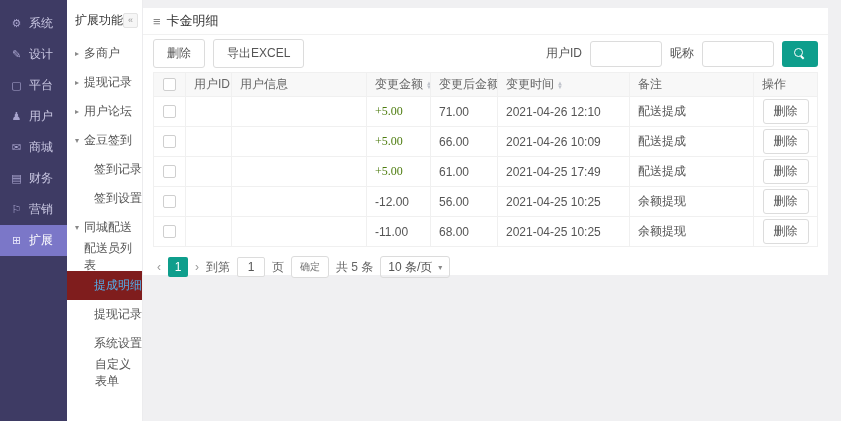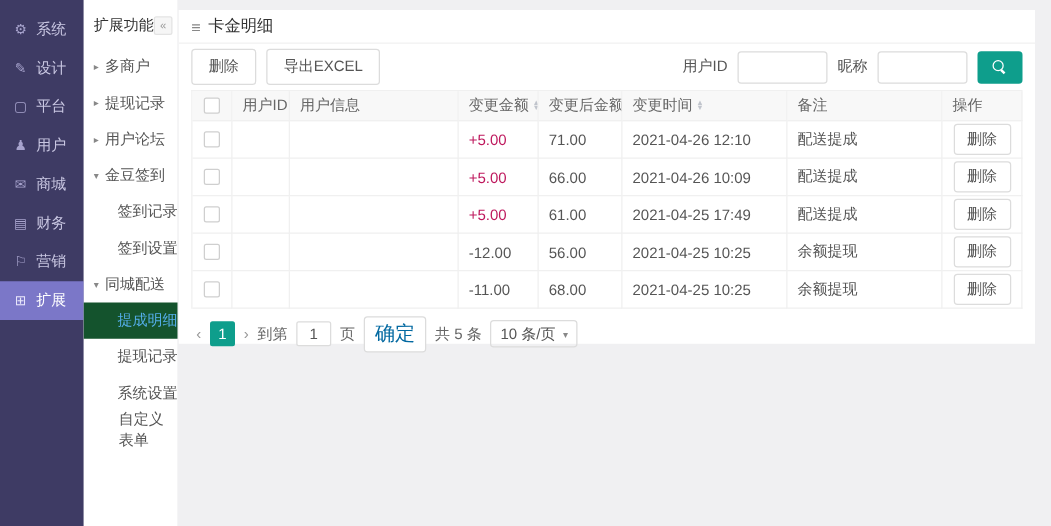--- a/index.html
+++ b/index.html
@@ -15,21 +15,21 @@
   .rail-item.active .ric { color:#e8e6fb; }
 
   
   .submenu { width:76px; background:#fff; flex:none; border-right:1px solid #ececee; }
   .submenu-header { display:flex; align-items:center; justify-content:space-between; padding:12px 4px 10px 8px; color:#333; }
   .collapse-btn { width:15px; height:15px; border:1px solid #e3e3e3; background:#f6f6f6; color:#999; font-size:9px; line-height:13px; text-align:center; border-radius:2px; cursor:pointer; }
   .sm-item { height:29px; display:flex; align-items:center; color:#555; cursor:pointer; padding-left:8px; }
   .sm-item .arrow { font-size:8px; color:#888; width:9px; flex:none; }
   .sm-item.lvl2 { padding-left:17px;justify-content:flex-end; }
   .sm-item.noarrow { padding-left:28px; }
-  .sm-item.active { background:#14532d; color:#54ade8; }
+  .sm-item.active { background:#7f1d1d; color:#54ade8; }
 
   
   .main { flex:1; background:#f0f0f2; padding:8px 13px 0 0; }
   .card { background:#fff; height:267px; }
   .card-title { height:27px; display:flex; align-items:center; gap:6px; padding:0 10px; border-bottom:1px solid #f1f1f1; color:#333; font-size:13px; }
   .title-icon { color:#888; font-size:13px; }
 
   .toolbar { height:37px; display:flex; align-items:center; padding:0 10px; justify-content:space-between; }
   .tb-left { display:flex; gap:8px; }
   .btn { border:1px solid #dcdcdc; background:#fff; border-radius:3px; padding:5px 13px; font-size:12px; color:#555; cursor:pointer; }
@@ -42,29 +42,29 @@
   .mag::after { content:""; position:absolute; left:7px; top:7px; width:4px; height:1.5px; background:#fff; transform:rotate(45deg); transform-origin:left center; }
 
   
   .tbl { margin:0 10px; border-top:1px solid #f0f0f0; border-left:1px solid #f0f0f0; }
   .trow { display:grid; grid-template-columns:32px 46px 135px 64px 67px 132px 124px 1fr; }
   .tcell { border-right:1px solid #f0f0f0; border-bottom:1px solid #f0f0f0; display:flex; align-items:center; padding:0 8px; overflow:hidden; white-space:nowrap; }
   .thead .tcell { height:24px; background:#f8f8f8; color:#666; gap:3px; }
   .tbody .tcell { height:30px; color:#555; }
   .cb { width:13px; height:13px; border:1px solid #cfcfcf; border-radius:2px; background:#fff; margin:0 auto; cursor:pointer; }
   .sort { display:inline-flex; flex-direction:column; line-height:4px; font-size:6px; color:#c0c4cc; }
-  .amount.pos { color:#be185d; }
+  .amount.pos { color:#4d7c0f;font-family:Liberation Serif, serif; }
   .mini-btn { border:1px solid #dcdcdc; background:#fff; border-radius:3px; padding:3px 10px; font-size:12px; color:#555; cursor:pointer; margin:0 auto; }
 
   
   .pager { height:40px; display:flex; align-items:center; gap:7px; padding:0 14px; color:#666; }
   .pg-arrow { color:#999; font-size:12px; cursor:pointer; }
   .pg-num { width:20px; height:20px; background:#0e9e8c; color:#fff; border-radius:2px; display:flex; align-items:center; justify-content:center; cursor:pointer; }
   .pg-input { width:28px; height:20px; border:1px solid #dcdcdc; border-radius:2px; text-align:center; font-size:12px; color:#555; }
-  .pg-btn { border:1px solid #dcdcdc; background:#fff; border-radius:3px; padding:3px 8px; font-size:16px; color:#0369a1; cursor:pointer; }
+  .pg-btn { border:1px solid #dcdcdc; background:#fff; border-radius:3px; padding:3px 8px; font-size:10px; color:#737373; cursor:pointer; }
   .pg-select { border:1px solid #dcdcdc; border-radius:3px; height:22px; display:flex; align-items:center; gap:6px; padding:0 7px; cursor:pointer; color:#555; }
   .pg-select .car { font-size:8px; color:#888; }
 </style>
 </head>
 <body>
 
 <div class="app">
 
   <aside class="rail">
     <div class="rail-item">
@@ -125,20 +125,23 @@
         </div>
       <div class="sm-item lvl2">
           <span>签到记录</span>
         </div>
       <div class="sm-item lvl2">
           <span>签到设置</span>
         </div>
       <div class="sm-item">
           <span class="arrow">▾</span>
           <span>同城配送</span>
+        </div>
+      <div class="sm-item lvl2">
+          <span>配送员列表</span>
         </div>
       <div class="sm-item lvl2 active">
           <span>提成明细</span>
         </div>
       <div class="sm-item lvl2">
           <span>提现记录</span>
         </div>
       <div class="sm-item lvl2">
           <span>系统设置</span>
         </div>

